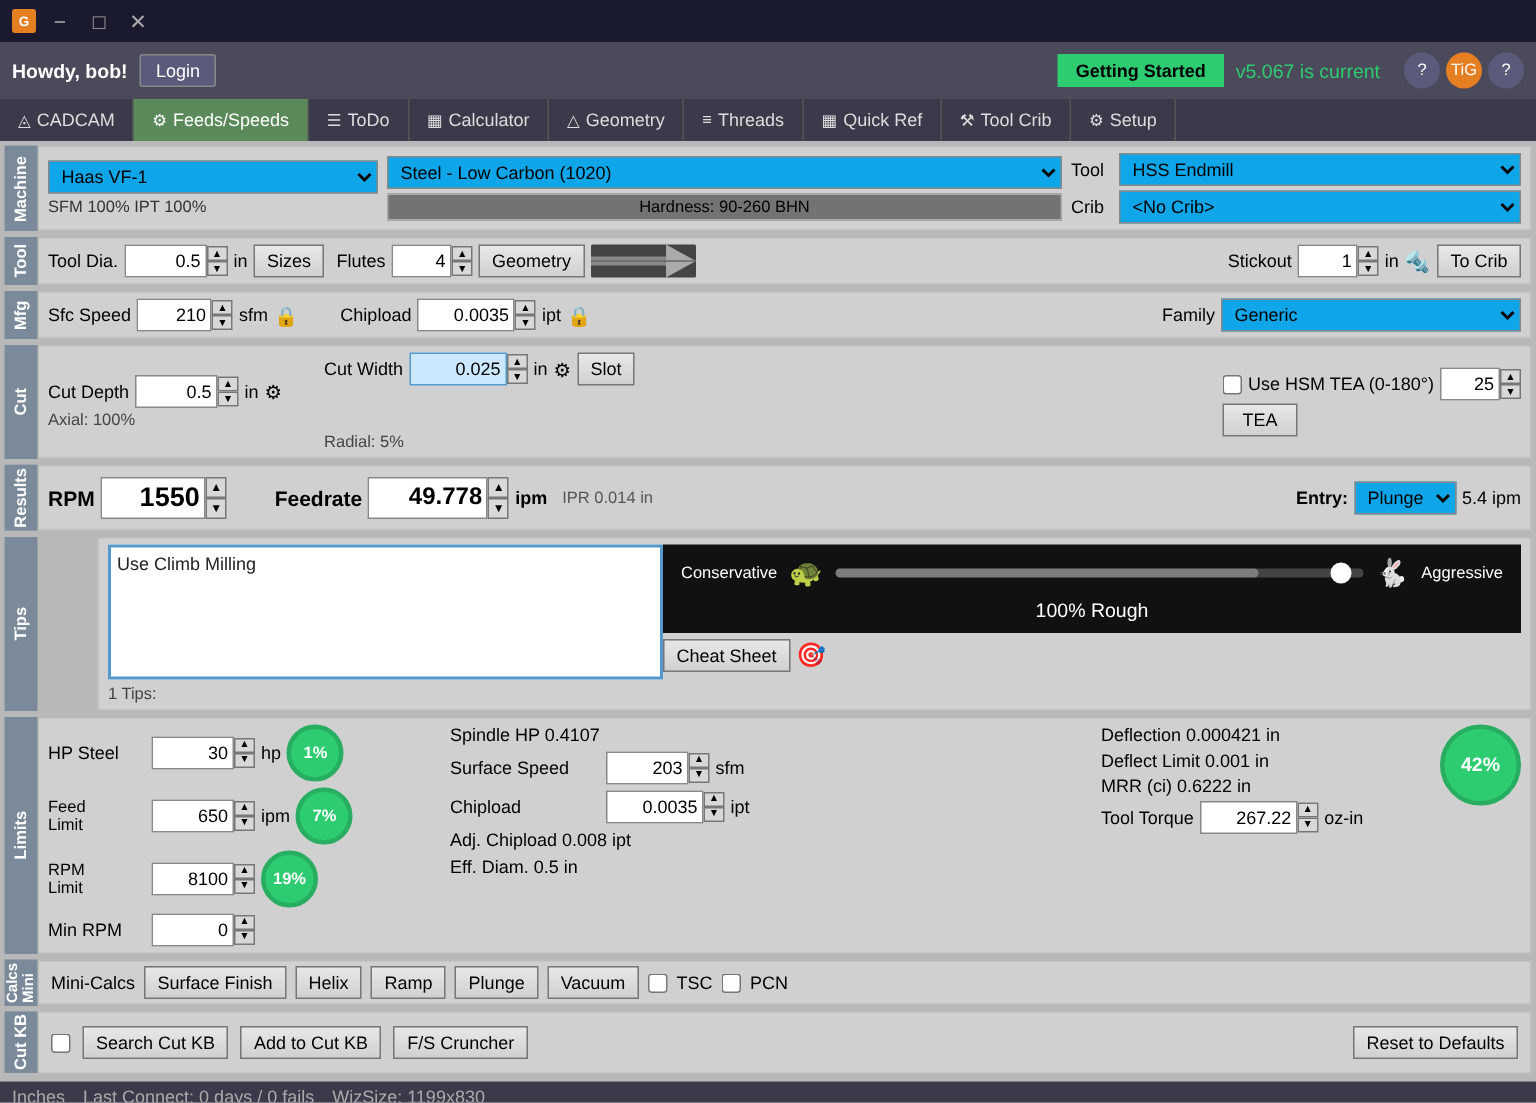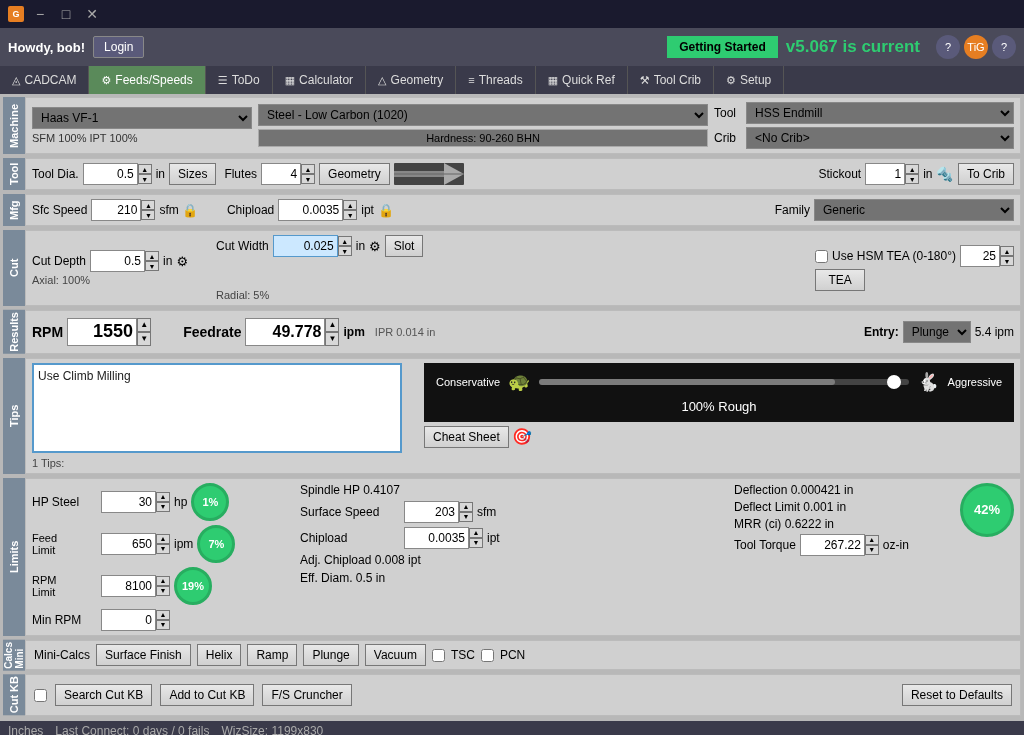--- a/index.html
+++ b/index.html
@@ -9,31 +9,31 @@
     .title-bar { background: #1a1a2e; color: #ccc; height: 28px; display: flex; align-items: center; padding: 0 8px; gap: 6px; }
     .title-bar .app-icon { width: 16px; height: 16px; background: #e67e22; border-radius: 2px; display: flex; align-items: center; justify-content: center; color: white; font-size: 9px; font-weight: bold; }
     .title-bar .title { flex: 1; font-size: 12px; }
     .title-bar .win-btn { width: 20px; height: 20px; display: flex; align-items: center; justify-content: center; cursor: pointer; color: #aaa; font-size: 14px; }
     
     
     .header-row { background: #4a4a5a; height: 38px; display: flex; align-items: center; padding: 0 8px; gap: 8px; }
     .howdy { color: white; font-size: 13px; font-weight: bold; }
     .login-btn { background: #5a5a7a; border: 1px solid #888; color: white; padding: 3px 10px; cursor: pointer; border-radius: 2px; }
     .getting-started-btn { background: #2ecc71; color: black; padding: 4px 12px; border: none; cursor: pointer; font-weight: bold; margin-left: auto; }
-    .version-text { color: #2ecc71; font-size: 17px; font-weight: bold; }
+    .version-text { color: #2ecc71; font-size: 13px; font-weight: normal; }
     .header-icons { display: flex; gap: 4px; margin-left: 8px; }
     .header-icon { width: 24px; height: 24px; background: #5a5a7a; border-radius: 50%; display: flex; align-items: center; justify-content: center; color: white; cursor: pointer; font-size: 11px; }
 
     
     .nav-tabs { background: #3a3a4a; display: flex; height: 28px; }
     .nav-tab { display: flex; align-items: center; gap: 4px; padding: 0 12px; cursor: pointer; color: #ddd; border-right: 1px solid #555; height: 100%; font-size: 12px; }
     .nav-tab.active { background: #5a8a5a; color: white; }
     .nav-tab .tab-icon { font-size: 11px; }
     
-    select { border: 1px solid #888; background: #737373; padding: 2px 4px; height: 22px; cursor: pointer; }
+    select { border: 1px solid #888; background: #0ea5e9; padding: 2px 4px; height: 22px; cursor: pointer; }
     .select-wide { width: 220px; }
     
     .btn { border: 1px solid #777; background: linear-gradient(to bottom, #e8e8e8, #d0d0d0); padding: 2px 8px; cursor: pointer; height: 22px; white-space: nowrap; }
     
     
     .status-bar { background: #3a3a4a; color: #aaa; height: 20px; display: flex; align-items: center; padding: 0 8px; gap: 12px; font-size: 11px; }
     
     
     .flex-row { display: flex; align-items: center; gap: 4px; }
     
@@ -310,21 +310,21 @@
         <select>
           <option>Plunge</option>
         </select>
         <span>5.4 ipm</span>
       </div>
     </div>
   </div>
 
   <div class="section-wrapper">
     <div class="sec-label">Tips</div>
-    <div class="sec-body" style="display:flex; gap:22px; align-items:flex-start; min-height:110px;">
+    <div class="sec-body" style="display:flex; gap:0; align-items:flex-start; min-height:110px;margin-left:40px;">
       <div style="display:flex; flex-direction:column; gap:4px;">
         <div style="background:white; border:2px solid #5599cc; padding:4px; width:370px; min-height:90px;">
           <div style="color:#222;">Use Climb Milling</div>
         </div>
         <span style="font-size:11px; color:#444;">1 Tips:</span>
       </div>
       <div style="flex:1; display:flex; flex-direction:column; gap:4px;">
         <div style="background:#111; padding:8px 12px; display:flex; flex-direction:column; align-items:center; gap:6px;">
           <div style="display:flex; align-items:center; gap:8px; width:100%;">
             <span style="color:white; font-size:11px; white-space:nowrap;">Conservative</span>

